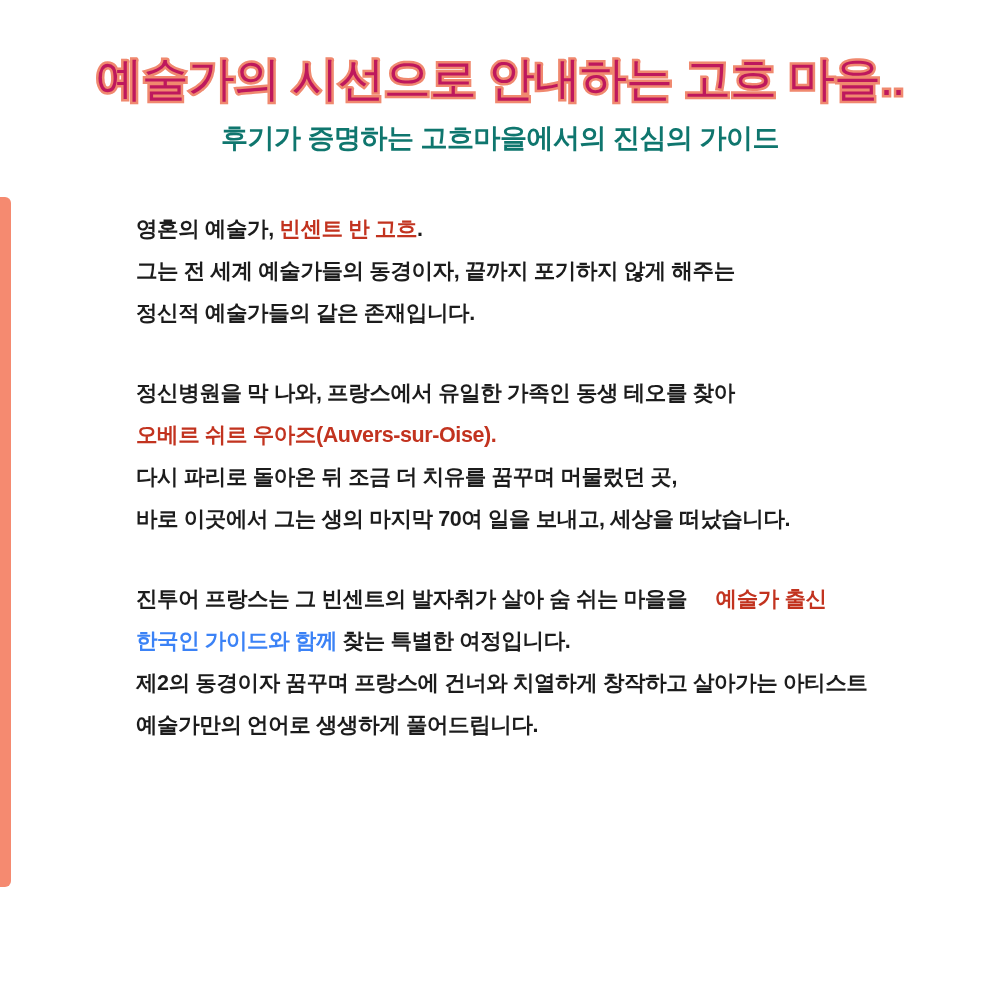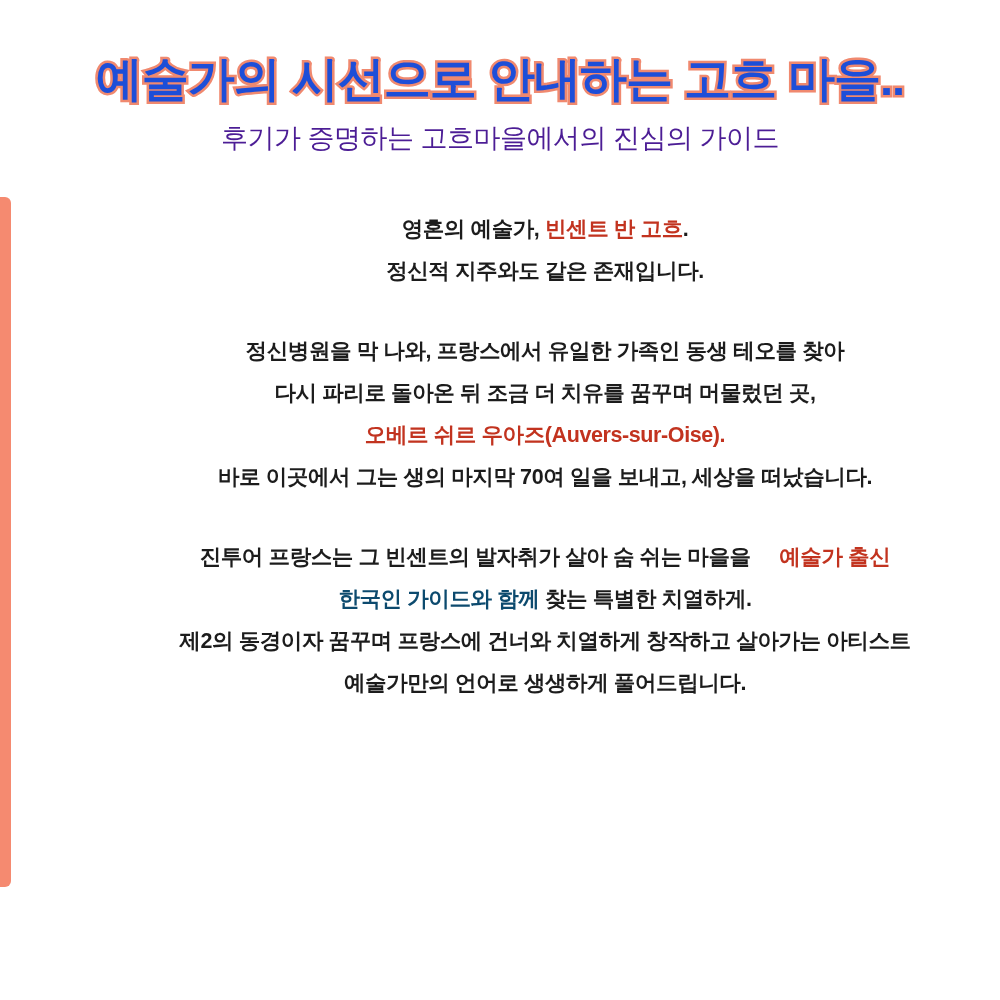--- a/index.html
+++ b/index.html
@@ -15,60 +15,59 @@
     overflow: hidden;
   }
 
   
   .header {
     padding-top: 52px;
     text-align: center;
   }
   .title {
     font-size: 47px;
-    font-weight: 700;
+    font-weight: 400;
     letter-spacing: -1px;
-    color: #1d4ed8;
+    color: #be185d;
     -webkit-text-stroke: 5px #f0896f;
     paint-order: stroke fill;
     margin: 0;
     line-height: 1.15;
     white-space: nowrap;
   }
   .subtitle {
     margin: 14px 0 0 0;
     font-size: 27px;
-    font-weight: 400;
-    color: #4c1d95;
+    font-weight: 700;
+    color: #0f766e;
     letter-spacing: -0.5px;
   }
 
   
   .side-bar {
     position: absolute;
     left: 0;
     top: 197px;
     width: 11px;
     height: 690px;
     background: #f58a70;
     border-radius: 0 6px 6px 0;
   }
 
   
   .content {
     position: absolute;
-    left: 120px;
+    left: 136px;
     top: 208px;
     width: 850px;
     font-size: 21.5px;
     line-height: 42px;
     color: #1c1c1c;
     font-weight: 600;
     letter-spacing: -0.4px;
-    text-align: center;
   }
   .para {
     margin: 0 0 38px 0;
   }
   .para:last-child {
     margin-bottom: 0;
   }
   .line {
     display: block;
     white-space: nowrap;
@@ -84,29 +83,30 @@
 <div class="header">
   <h1 class="title">예술가의 시선으로 안내하는 고흐 마을..</h1>
   <h2 class="subtitle">후기가 증명하는 고흐마을에서의 진심의 가이드</h2>
 </div>
 
 <div class="side-bar"></div>
 
 <div class="content">
     <div class="para">
       <span class="line"><span> 영혼의 예술가, </span><span class="hl" style="color: rgb(194, 51, 31);">빈센트 반 고흐</span><span>.</span></span>
-      <span class="line"><span>정신적 지주와도  같은 존재입니다.</span></span>
+      <span class="line"><span>그는 전 세계 예술가들의 동경이자, 끝까지 포기하지 않게 해주는</span></span>
+      <span class="line"><span>정신적 예술가들의  같은 존재입니다.</span></span>
     </div>
     <div class="para">
       <span class="line"><span>정신병원을 막 나와, 프랑스에서 유일한 가족인 동생 테오를 찾아</span></span>
+      <span class="line"><span class="hl" style="color: rgb(194, 51, 31);">오베르 쉬르 우아즈(Auvers-sur-Oise).</span></span>
       <span class="line"><span> 다시 파리로 돌아온 뒤 조금 더 치유를 꿈꾸며 머물렀던 곳,</span></span>
-      <span class="line"><span class="hl" style="color: rgb(194, 51, 31);">오베르 쉬르 우아즈(Auvers-sur-Oise).</span></span>
       <span class="line"><span>바로 이곳에서 그는 생의 마지막 70여 일을 보내고, 세상을 떠났습니다.</span></span>
     </div>
     <div class="para">
     </div>
     <div class="para">
       <span class="line"><span> 진투어 프랑스는 그 빈센트의 발자취가 살아 숨 쉬는 마을을 </span><span class="hl" style="color: rgb(194, 51, 31); margin-left: 23px;">예술가 출신</span></span>
-      <span class="line"><span class="hl" style="color: #0c4a6e;">한국인 가이드와 함께</span><span> 찾는 특별한 치열하게.</span></span>
+      <span class="line"><span class="hl" style="color: #3b82f6;">한국인 가이드와 함께</span><span> 찾는 특별한 여정입니다.</span></span>
       <span class="line"><span>제2의 동경이자 꿈꾸며 프랑스에 건너와 치열하게 창작하고 살아가는 아티스트</span></span>
       <span class="line"><span>예술가만의 언어로 생생하게 풀어드립니다.</span></span>
     </div>
   </div>
 
 </body></html>

